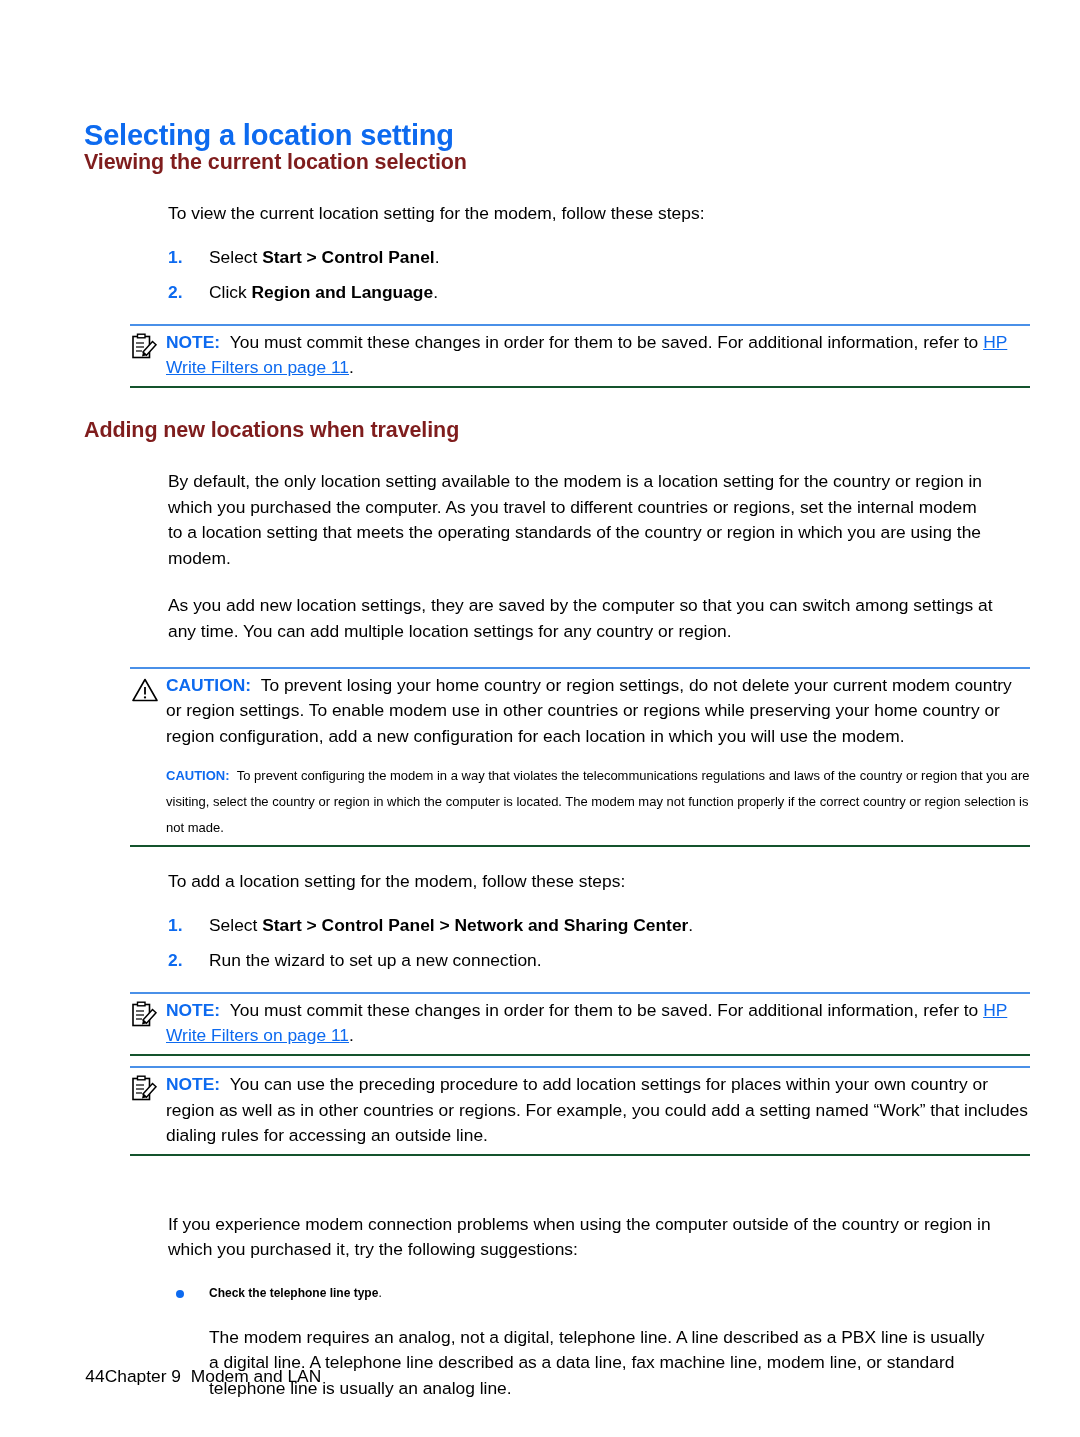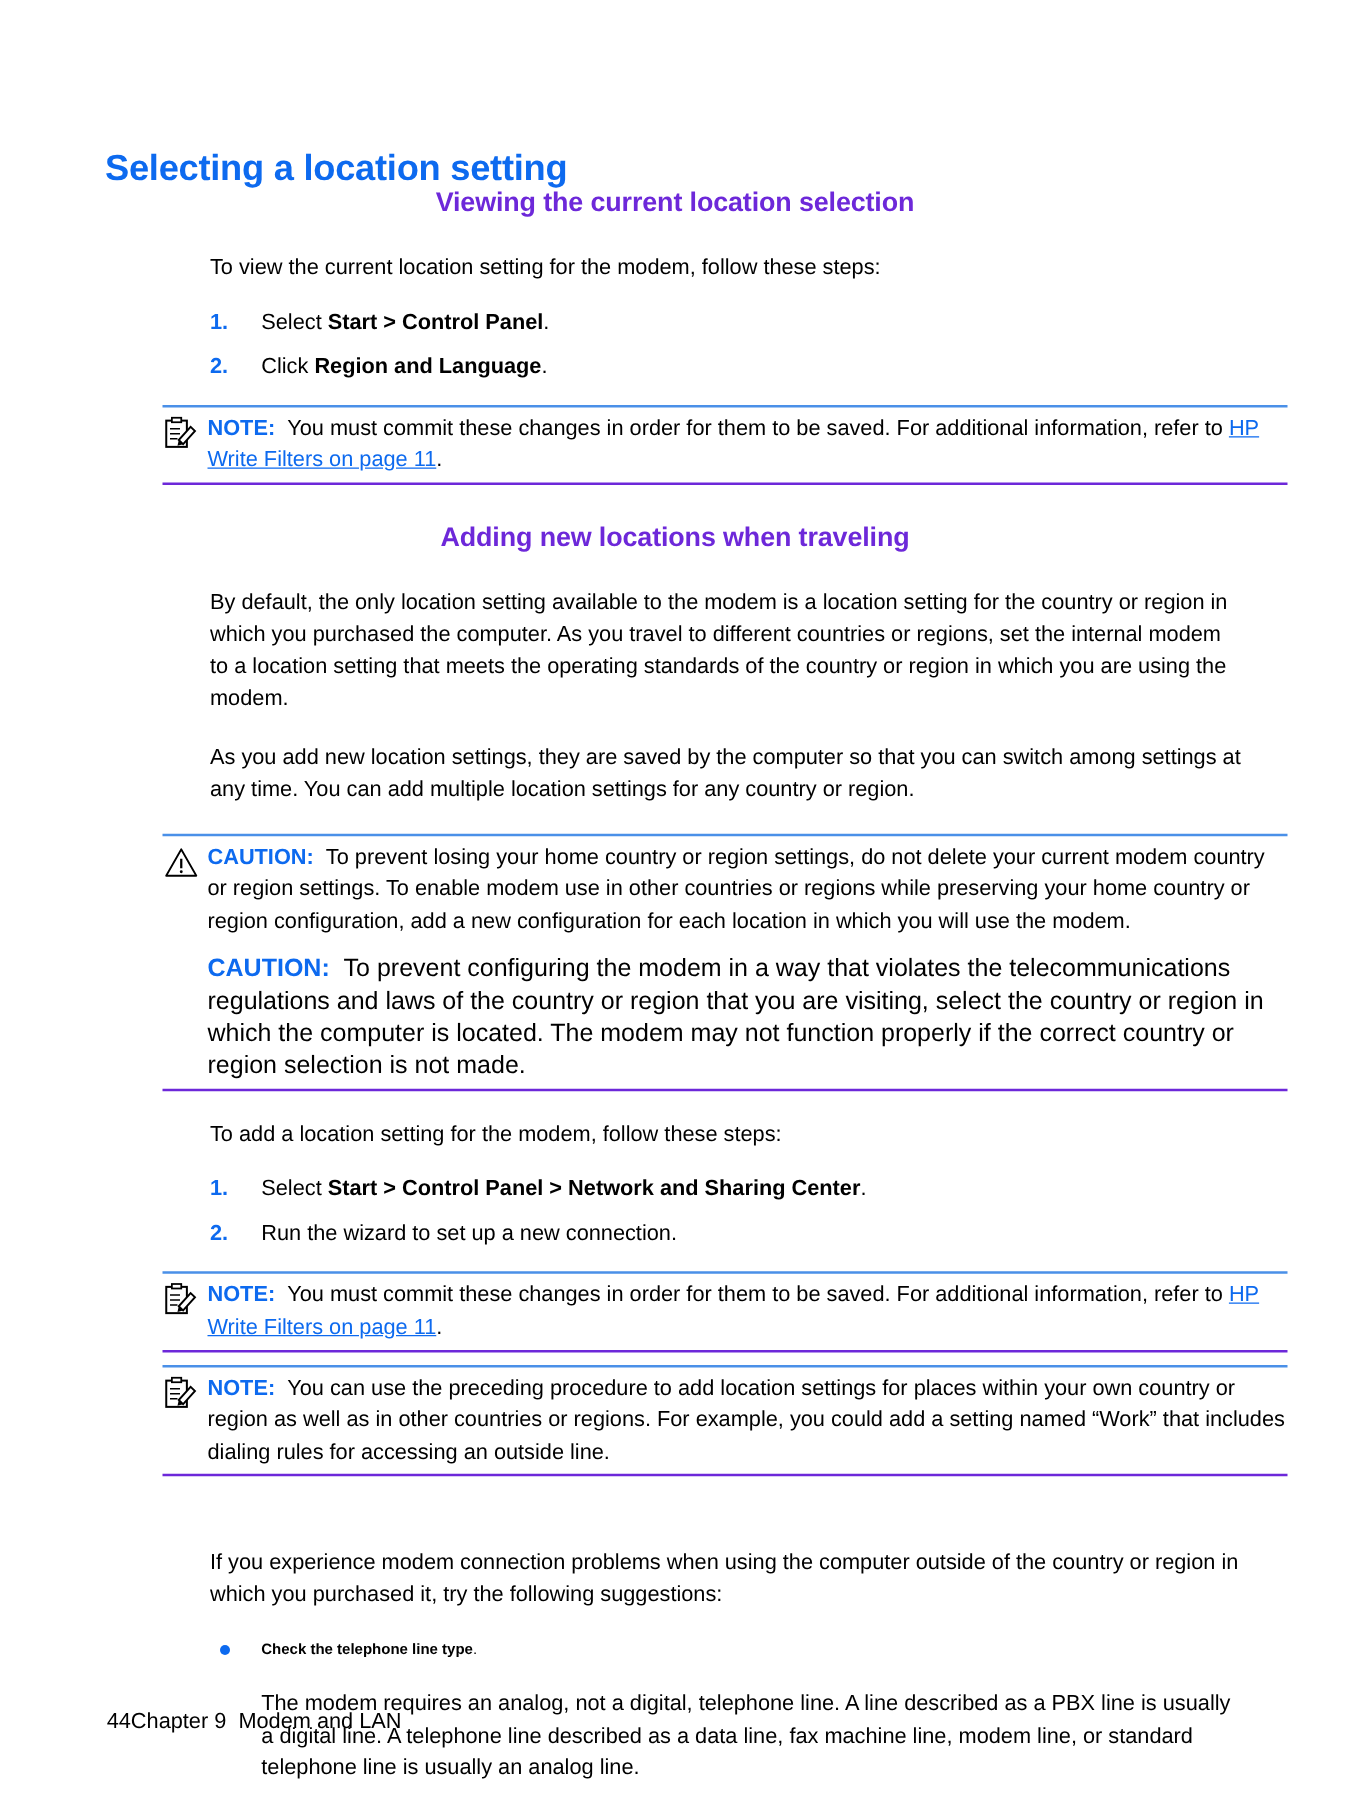--- a/index.html
+++ b/index.html
@@ -30,25 +30,24 @@
     top: 100px;
     font-size: 29px;
     font-weight: bold;
     color: #0d6aef;
     letter-spacing: -0.2px;
     white-space: nowrap;
   }
   .h2 {
     font-size: 21.5px;
     font-weight: bold;
-    color: #6d28d9;
+    color: #7f1d1d;
     letter-spacing: -0.1px;
     margin: 0;
     white-space: nowrap;
-    text-align: center;
   }
 
   
   .content {
     position: absolute;
     left: 84px;
     top: 150px;
     width: 912px;
   }
   .indent {
@@ -99,21 +98,21 @@
     border-radius: 50%;
     background: #0d6aef;
   }
 
   
   .admon {
     position: relative;
     margin-left: 46px;
     width: 900px;
     border-top: 2px solid #4a90e8;
-    border-bottom: 2px solid #6d28d9;
+    border-bottom: 2px solid #14532d;
     padding: 4px 0 5px 0;
     box-sizing: border-box;
   }
   .admon .icon {
     position: absolute;
     left: 0px;
     top: 6px;
     width: 30px;
     height: 30px;
   }
@@ -121,21 +120,21 @@
     margin-left: 36px;
     font-size: 17.4px;
     line-height: 25.6px;
   }
   .admon .label {
     color: #0d6aef;
     font-weight: bold;
   }
   .admon .sub {
     margin-left: 36px;
-    font-size: 20px;
+    font-size: 13px;
     line-height: 25.6px;
     margin-top: 14px;
   }
   a.xref {
     color: #0d6aef;
     text-decoration: underline;
   }
 
   
   .footer {

